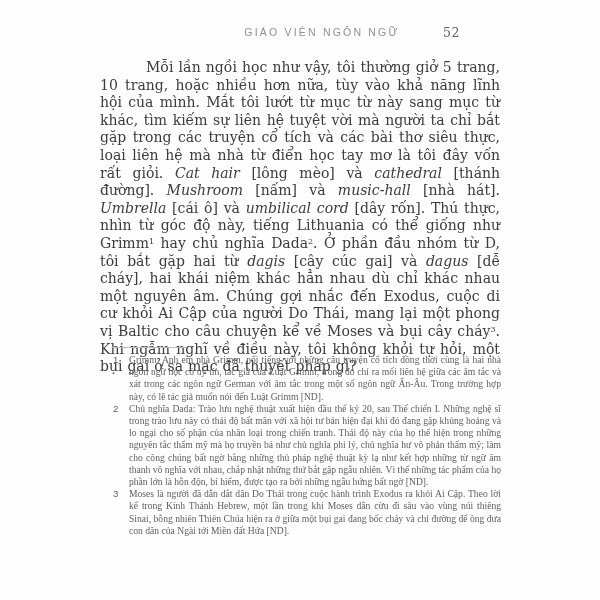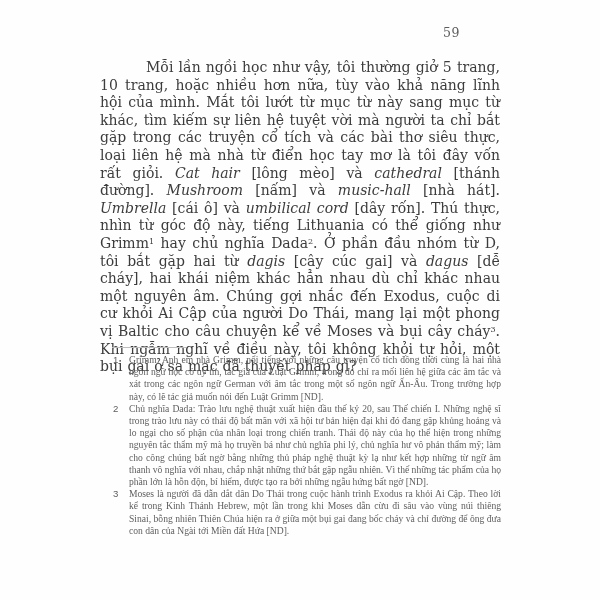--- a/index.html
+++ b/index.html
@@ -94,21 +94,22 @@
     text-align: justify;
     font-family: Liberation Serif, serif;
   }
 </style>
 </head>
 <body>
 
 <div class="page">
 
   <div class="running-head">
-    <span class="page-number">59</span>
+    <span class="running-title">GIÁO VIÊN NGÔN NGỮ</span>
+    <span class="page-number">52</span>
   </div>
 
   <div class="body-text"><span>Mỗi lần ngồi học như vậy, tôi thường giở 5 trang, 10 trang, hoặc nhiều hơn nữa, tùy vào khả năng lĩnh hội của mình. Mắt tôi lướt từ mục từ này sang mục từ khác, tìm kiếm sự liên hệ tuyệt vời mà người ta chỉ bắt gặp trong các truyện cổ tích và các bài thơ siêu thực, loại liên hệ mà nhà từ điển học tay mơ là tôi đây vốn rất giỏi. </span><span class="italic">Cat hair</span><span> [lông mèo] và </span><span class="italic">cathedral</span><span> [thánh đường]. </span><span class="italic">Mushroom</span><span> [nấm] và </span><span class="italic">music-hall</span><span> [nhà hát]. </span><span class="italic">Umbrella</span><span> [cái ô] và </span><span class="italic">umbilical cord</span><span> [dây rốn]. Thú thực, nhìn từ góc độ này, tiếng Lithuania có thể giống như Grimm</span><sup>1</sup><span> hay chủ nghĩa Dada</span><sup>2</sup><span>. Ở phần đầu nhóm từ D, tôi bắt gặp hai từ </span><span class="italic">dagis</span><span> [cây cúc gai] và </span><span class="italic">dagus</span><span> [dễ cháy], hai khái niệm khác hẳn nhau dù chỉ khác nhau một nguyên âm. Chúng gợi nhắc đến Exodus, cuộc di cư khỏi Ai Cập của người Do Thái, mang lại một phong vị Baltic cho câu chuyện kể về Moses và bụi cây cháy</span><sup>3</sup><span>. Khi ngẫm nghĩ về điều này, tôi không khỏi tự hỏi, một bụi gai ở sa mạc đã thuyết pháp gì?</span></div>
 
   <div class="footnote-divider"></div>
 
   <div class="footnotes">
     <div class="footnote">
       <span class="footnote-number">1</span>
       <span class="footnote-text">Grimm: Anh em nhà Grimm, nổi tiếng với những câu truyện cổ tích đồng thời cùng là hai nhà ngôn ngữ học có uy tín, tác giả của Luật Grimm, trong đó chỉ ra mối liên hệ giữa các âm tắc và xát trong các ngôn ngữ German với âm tắc trong một số ngôn ngữ Ấn-Âu. Trong trường hợp này, có lẽ tác giả muốn nói đến Luật Grimm [ND].</span>

